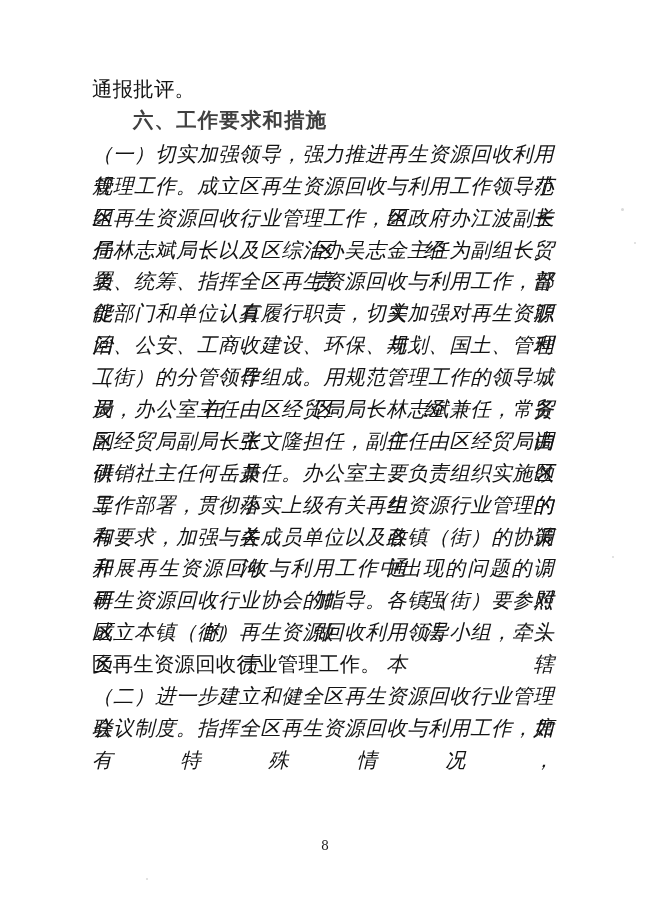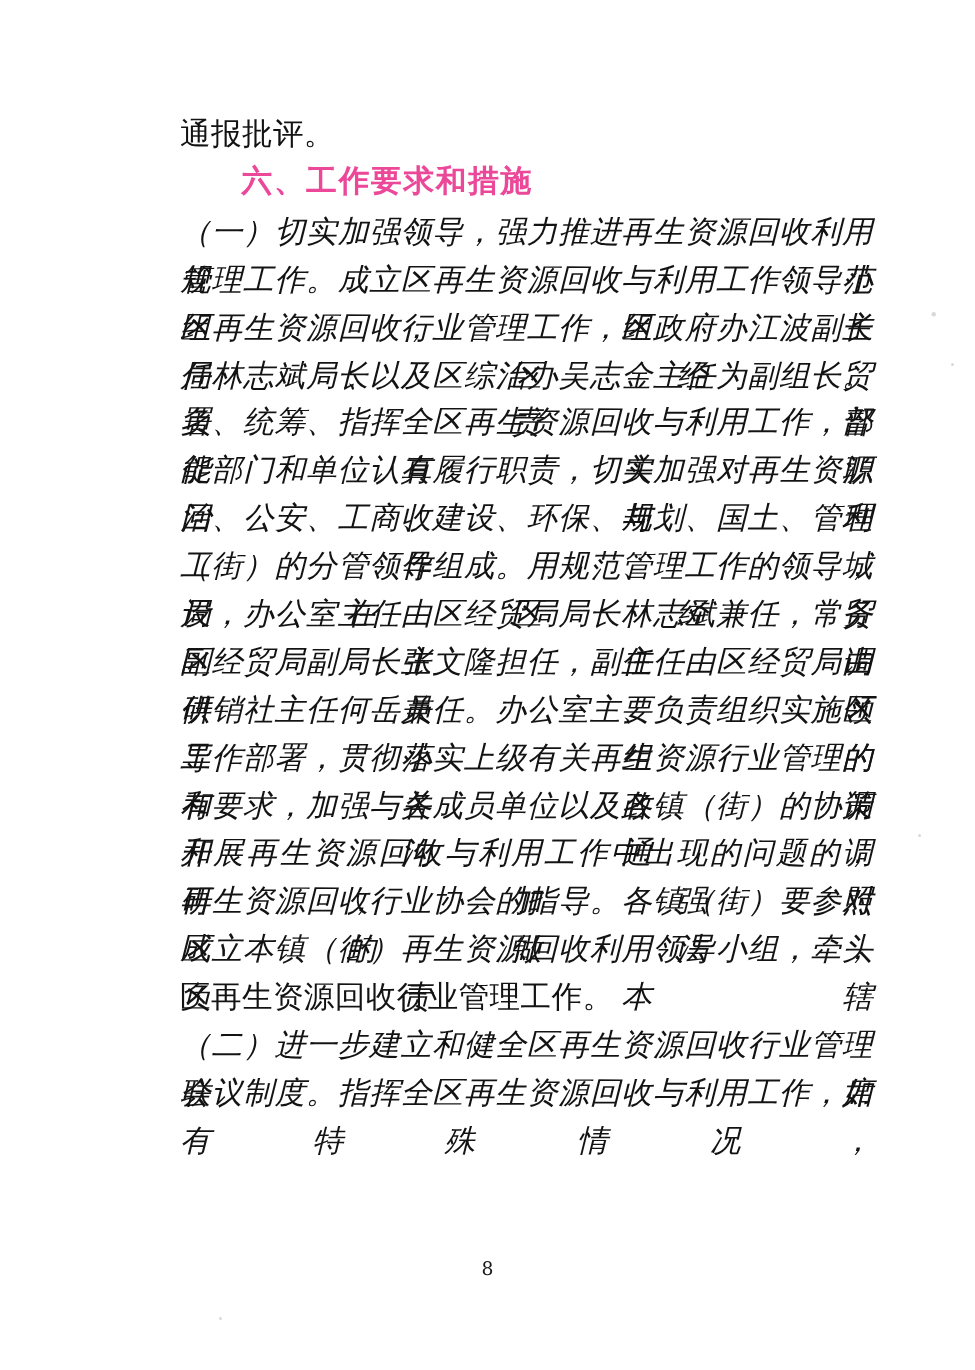--- a/index.html
+++ b/index.html
@@ -16,45 +16,44 @@
     height: 913px;
     background: #ffffff;
     overflow: hidden;
     margin: 0 auto;
   }
   .page-body {
     position: absolute;
     left: 92px;
     top: 74px;
     width: 462px;
-    margin-left: 28px;
   }
   
   .line {
     font-family: "DejaVu Serif", "Liberation Serif", serif;
     font-size: 20.4px;
     line-height: 31.9px;
     color: #131313;
     letter-spacing: 0.25px;
     white-space: pre;
     height: 31.9px;
   }
   
   .line.just {
     text-align: justify;
     text-align-last: justify;
     white-space: normal;
     font-style: italic;
   }
   .heading {
-    font-family: Liberation Sans, sans-serif;
+    font-family: Liberation Mono, monospace;
     font-size: 20.4px;
     line-height: 31.9px;
     font-weight: bold;
-    color: #ec4899;
+    color: #404040;
     text-indent: 41px;
     letter-spacing: 1.2px;
     white-space: pre;
     height: 33px;
   }
   .page-number {
     position: absolute;
     left: 0;
     top: 838px;
     width: 650px;

